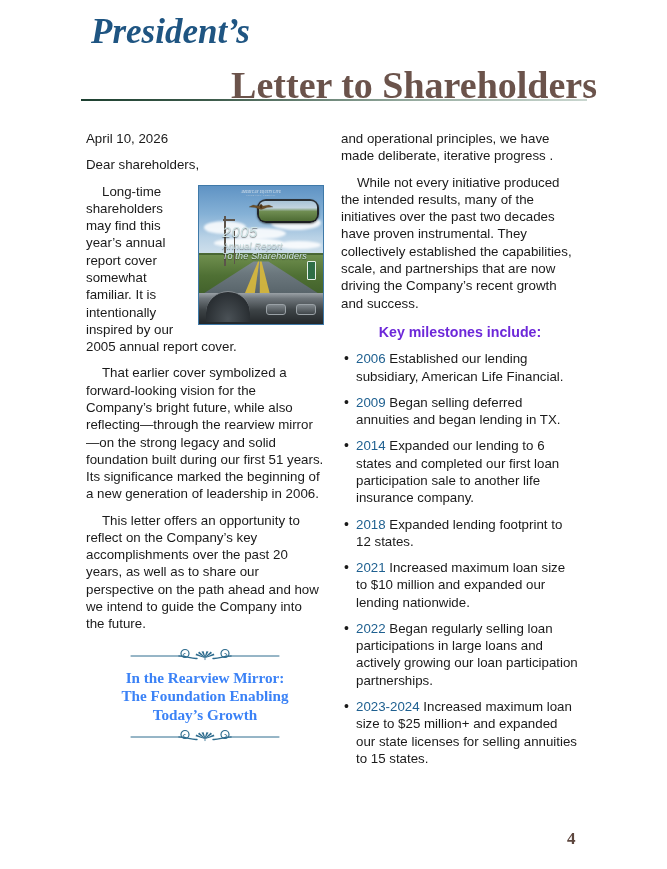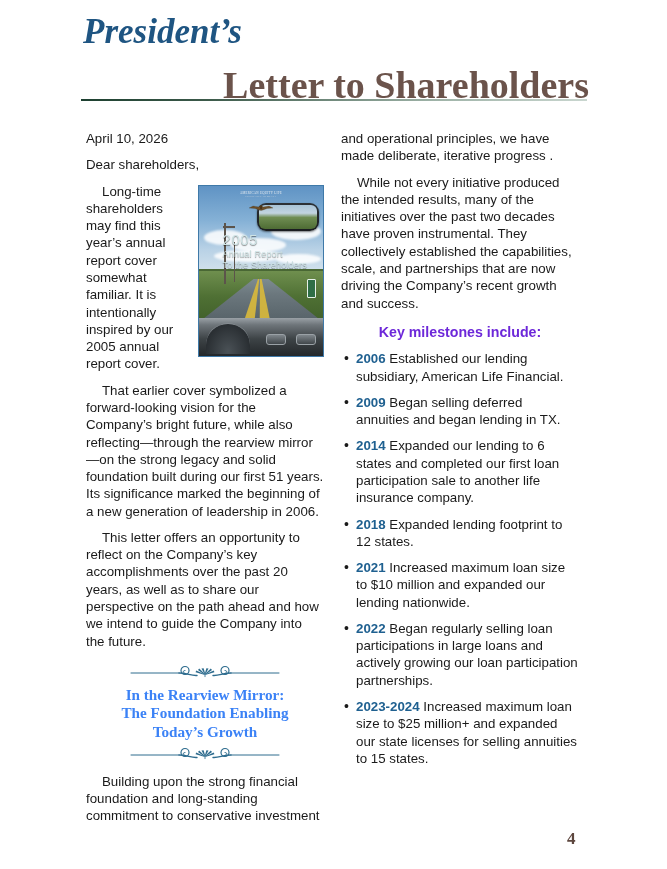--- a/index.html
+++ b/index.html
@@ -18,21 +18,21 @@
 
   .page {
     position: absolute;
     inset: 0;
     padding: 0;
   }
 
   
   .masthead {
     position: absolute;
-    left: 83px;
+    left: 91px;
     top: 14px;
     width: 506px;
   }
   .title-line1 {
     font-family: "Liberation Serif", serif;
     font-style: italic;
     font-weight: bold;
     font-size: 35px;
     color: #1f5582;
     line-height: 1.02;
@@ -73,27 +73,28 @@
 
   .col p {
     margin: 0 0 9px 0;
   }
   .p-indent { text-indent: 16px; }
 
   
   .cover-figure {
     float: right;
     width: 126px;
-    height: 172px;
+    height: 140px;
     margin: 2px 0 3px 9px;
     border: 1px solid #3f79a8;
     box-sizing: border-box;
     position: relative;
     overflow: hidden;
     background: #15803d;
+    font-style: italic;
   }
   .cv-sky {
     position: absolute; left: 0; top: 0; right: 0; height: 54%;
     background: linear-gradient(to bottom, #5f93c4 0%, #85b1d6 38%, #b9d2e6 70%, #d8e5ee 100%);
   }
   .cv-cloud {
     position: absolute; border-radius: 50%;
     background: rgba(255,255,255,0.85);
     filter: blur(1.2px);
   }
@@ -250,21 +251,21 @@
   }
   ul.milestones li .bullet {
     position: absolute;
     left: 3px;
     top: -1px;
     font-size: 14px;
     line-height: 1.3;
     color: #1a1a1a;
   }
   .ms-year {
-    font-weight: bold;
+    font-weight: normal;
     color: #1f6090;
     text-align: right;
   }
 
   
   .page-number {
     position: absolute;
     left: 567px;
     top: 829px;
     font-family: "Liberation Serif", serif;
@@ -381,21 +382,20 @@
           <path d="M76 11 L79.5 4.5 L77.4 4.2 L76 9 Z"></path>
           <path d="M76 11 L69 6 L70.2 4.4 L75.4 9.6 Z"></path>
           <path d="M76 11 L83 6 L81.8 4.4 L76.6 9.6 Z"></path>
           <path d="M76 11 L66.6 8.2 L67.2 6.4 L75.2 10 Z"></path>
           <path d="M76 11 L85.4 8.2 L84.8 6.4 L76.8 10 Z"></path>
           <path d="M75 11.4 L77 11.4 L76 13.2 Z"></path>
         </g>
       </svg>
     </div>
 
-    <p class="p-indent">Building upon the strong financial foundation and long-standing commitment to conservative investment</p>
   </div>
 
   <div class="col col-right">
 
     <p>and operational principles, we have made deliberate, iterative progress .</p>
 
     <p class="p-indent">While not every initiative produced the intended results, many of the initiatives over the past two decades have proven instrumental. They collectively established the capabilities, scale, and partnerships that are now driving the Company’s recent growth and success.</p>
 
     <div class="milestones-head">Key milestones include:</div>
 

